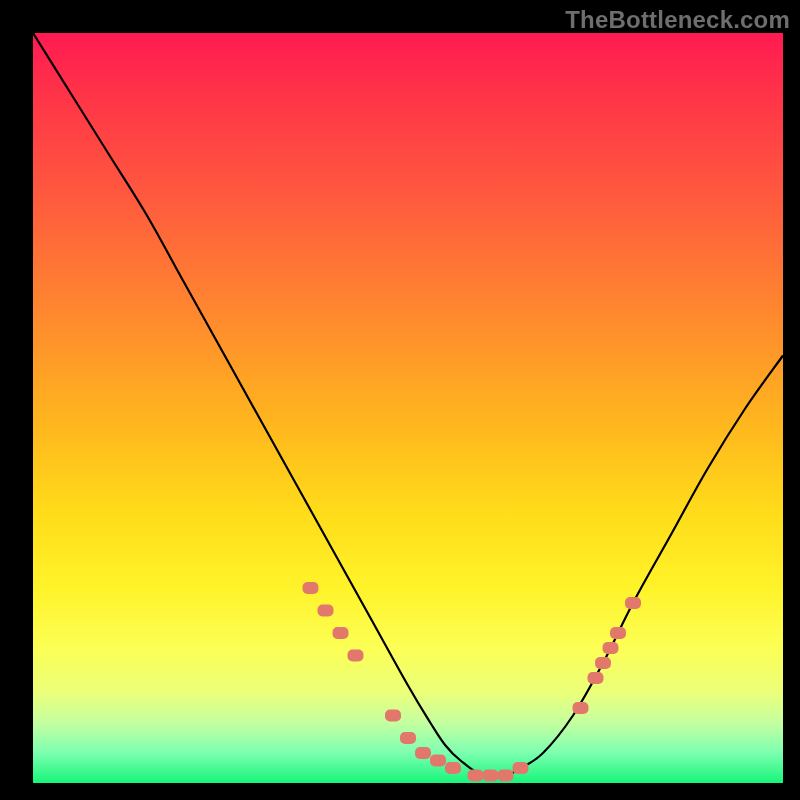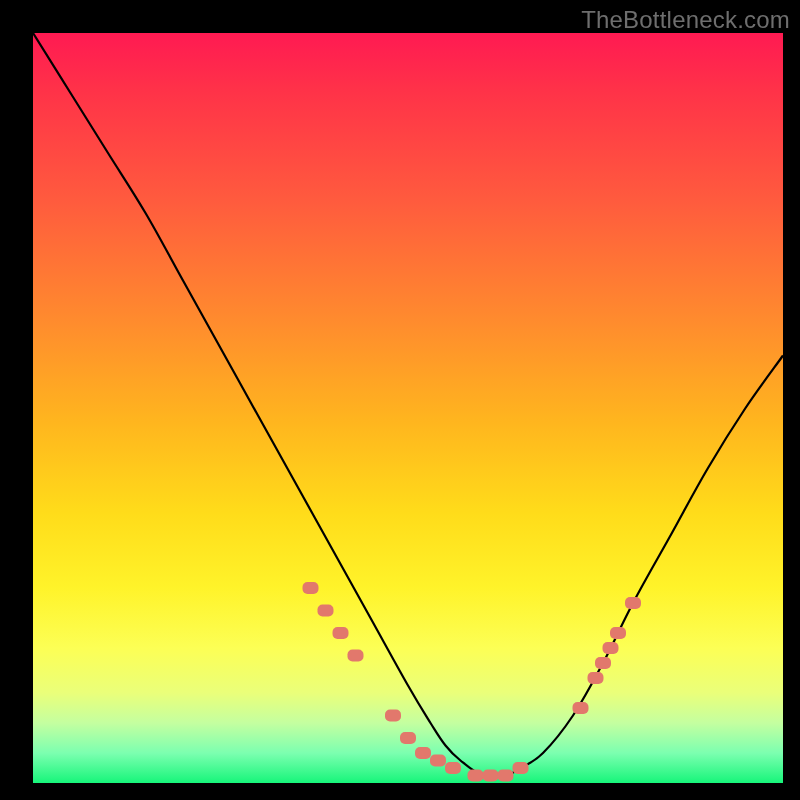--- a/index.html
+++ b/index.html
@@ -41,21 +41,21 @@
       #17f57a 100%
     );
   }
   .watermark {
     position: absolute;
     top: 6px;
     right: 10px;
     color: #6e6e6e;
     font-size: 24px;
     letter-spacing: 0.2px;
-    font-weight: 400;
+    font-weight: 700;
     user-select: none;
   }
   svg.curve {
     position: absolute;
     left: 0;
     top: 0;
     width: 750px;
     height: 750px;
   }
   .marker {

